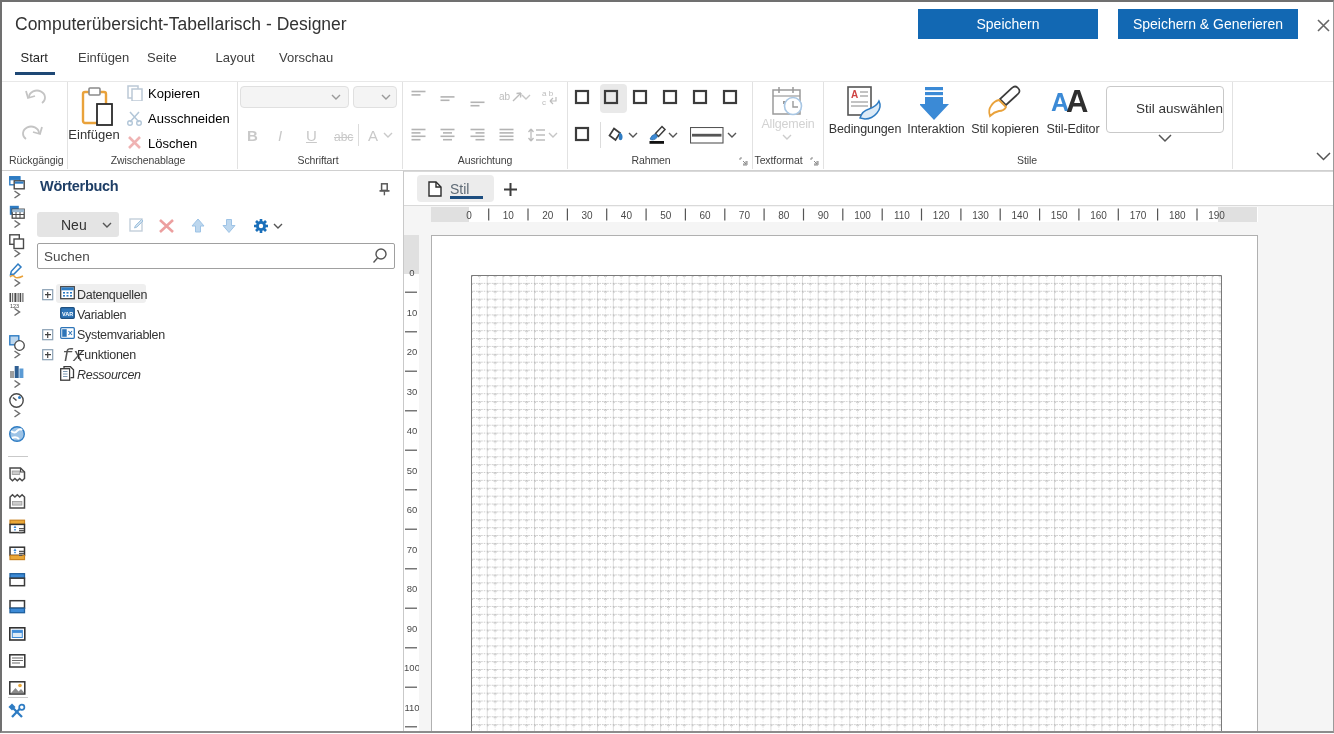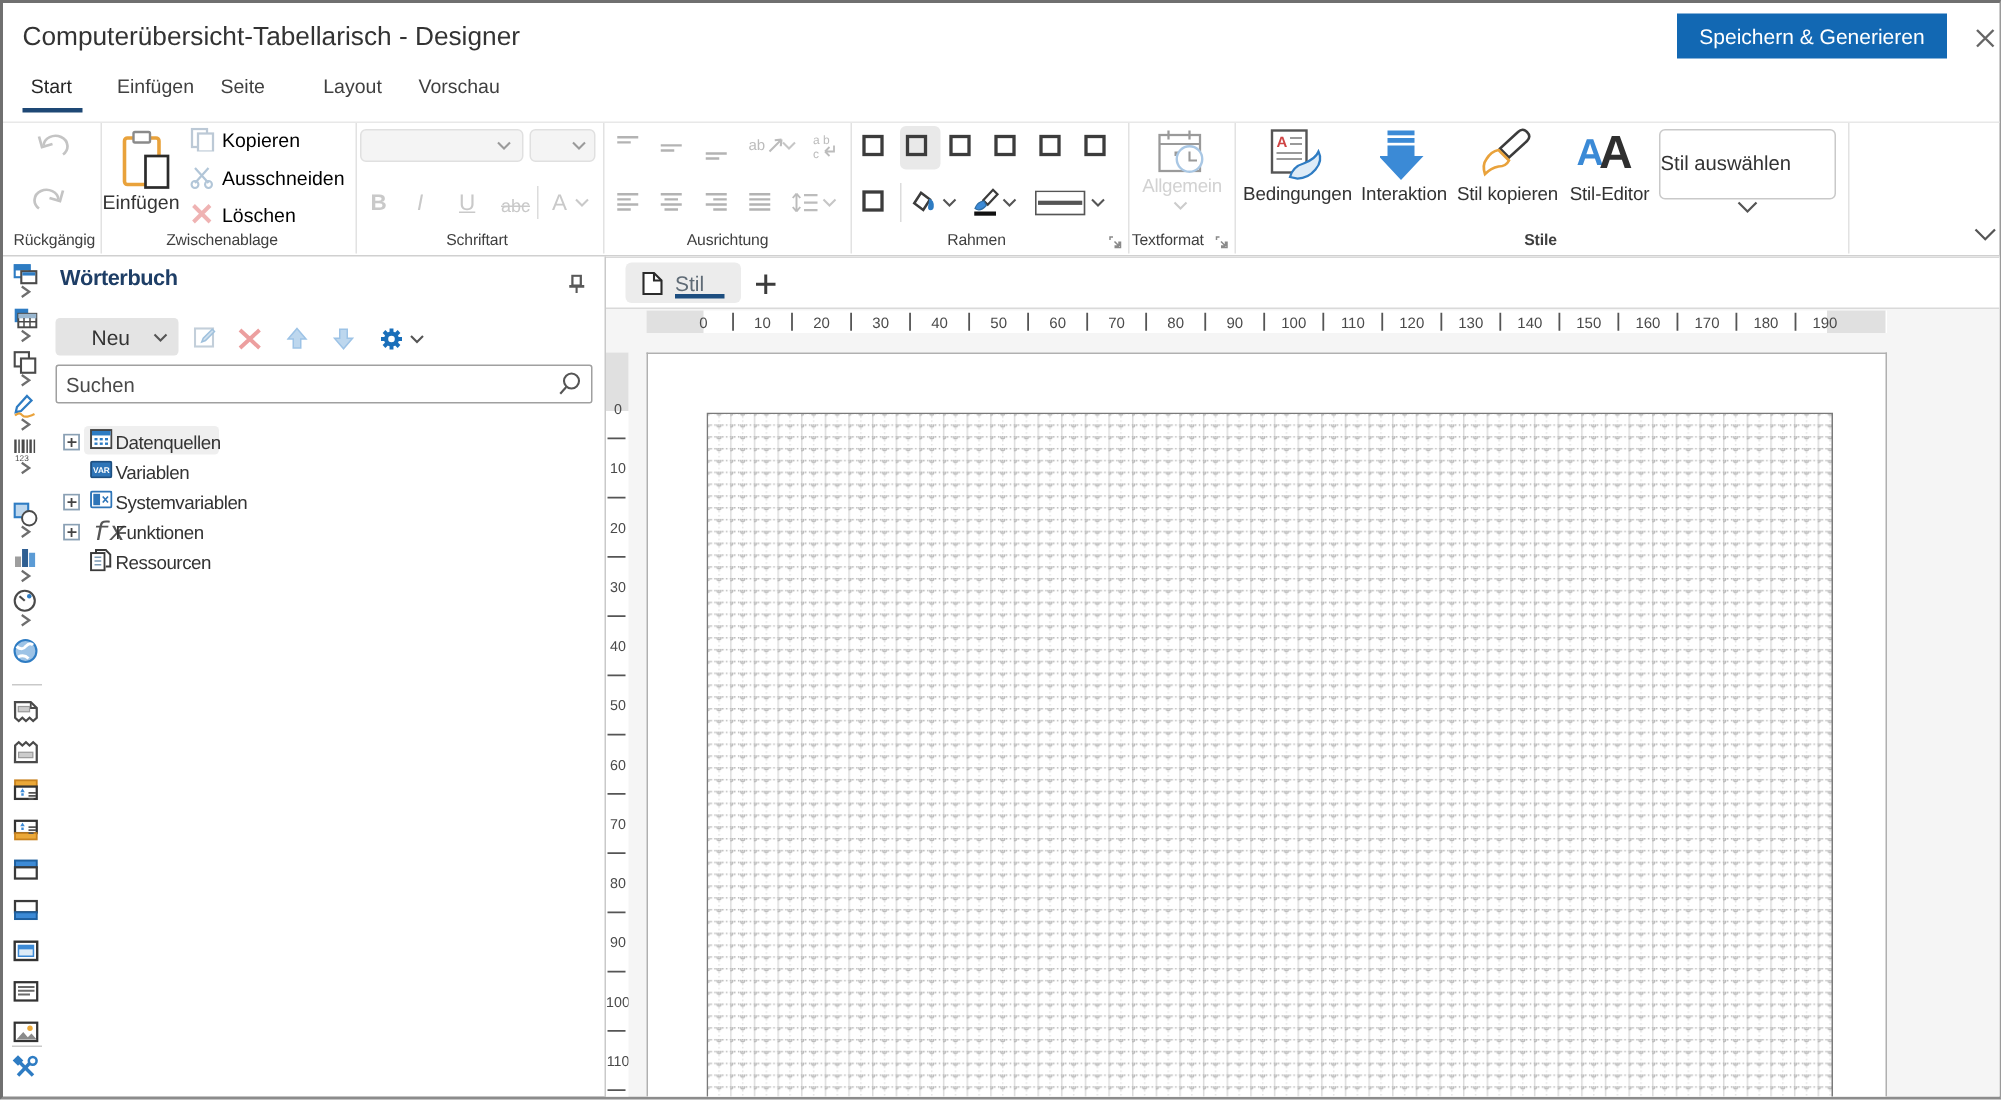--- a/index.html
+++ b/index.html
@@ -4,20 +4,21 @@
 body{width:1334px;height:734px;overflow:hidden;font-family:"Liberation Sans",sans-serif;background:#fff;}
 #app{position:relative;width:1334px;height:733px;overflow:hidden;
  border-left:2px solid #707070;border-top:2px solid #707070;border-right:1px solid #9a9a9a;border-bottom:2px solid #8c8c8c;box-sizing:border-box;}
 .abs{position:absolute;}
 .glbl{position:absolute;color:#3f3f3f;font-size:10.5px;letter-spacing:-0.1px;text-align:center;white-space:nowrap;}
 .dis{color:#000000;}
 .sep{position:absolute;width:1px;background:#e2e2e2;top:80px;height:87px;}
 </style></head><body>
 <div id="app">
 <div class="abs" style="left:13px;top:12px;font-size:17.5px;color:#333;letter-spacing:0px;">Computerübersicht-Tabellarisch - Designer</div>
+<div class="abs" style="left:916px;top:7px;width:180px;height:30px;background:#1268b3;color:#fff;font-size:14px;text-align:center;line-height:30px;">Speichern</div>
 <div class="abs" style="left:1116px;top:7px;width:180px;height:30px;background:#1268b3;color:#fff;font-size:14px;text-align:center;line-height:30px;">Speichern &amp; Generieren</div>
 <svg class="abs" style="left:1314px;top:16px;" width="15" height="15">
       <path d="M2 2 L13 13 M13 2 L2 13" stroke="#666" stroke-width="1.6" fill="none"></path>
     </svg>
 <div class="abs" style="left:18.5px;top:48px;font-size:13px;color:#262626;">Start</div>
 <div class="abs" style="left:76px;top:48px;font-size:13px;color:#404040;">Einfügen</div>
 <div class="abs" style="left:145px;top:48px;font-size:13px;color:#404040;">Seite</div>
 <div class="abs" style="left:213.5px;top:48px;font-size:13px;color:#404040;">Layout</div>
 <div class="abs" style="left:277px;top:48px;font-size:13px;color:#404040;">Vorschau</div>
 <div class="abs" style="left:13px;top:69.5px;width:40px;height:3.5px;background:#1e4875;"></div>
@@ -224,25 +225,25 @@
     </svg>
 <div class="glbl" style="left:899px;top:120px;width:70px;font-size:12.5px;color:#333;">Interaktion</div>
 <svg class="abs" style="left:983px;top:83px;" width="36" height="38">
       <path d="M33 3 q3 3 0 6 l-12 11 -6 -6 12 -11 q3 -3 6 0 z" fill="#fff" stroke="#3c3c3c" stroke-width="1.7"></path>
       <path d="M14 15 l7 7 q-2 4 -7 4 q-5 1 -9 5 q-2 -6 1 -10 q3 -5 8 -6 z" fill="#fff" stroke="#e9a23b" stroke-width="1.8"></path>
     </svg>
 <div class="glbl" style="left:968px;top:120px;width:70px;font-size:12.5px;color:#333;">Stil kopieren</div>
 <div class="abs" style="left:1049px;top:86px;font-size:25px;font-weight:bold;color:#3b8ad6;">A</div>
 <div class="abs" style="left:1064px;top:82px;font-size:31px;font-weight:bold;color:#2f2f2f;">A</div>
 <div class="glbl" style="left:1040px;top:120px;width:62px;font-size:12.5px;color:#333;">Stil-Editor</div>
-<div class="abs" style="left:1104px;top:84px;width:118px;height:47px;border:1px solid #c9c9c9;border-radius:4px;box-sizing:border-box;background:#fff;font-size:13.5px;color:#333;text-align:left;line-height:44px;">Stil auswählen</div>
+<div class="abs" style="left:1104px;top:84px;width:118px;height:47px;border:1px solid #c9c9c9;border-radius:4px;box-sizing:border-box;background:#fff;font-size:13.5px;color:#333;text-align:right;line-height:44px;">Stil auswählen</div>
 <svg class="abs" style="left:1156px;top:132px;" width="14" height="9">
       <path d="M1 1 L7 7 L13 1" fill="none" stroke="#555" stroke-width="1.5"></path>
     </svg>
-<div class="glbl" style="left:985px;top:152px;width:80px;font-weight:bold;">Stile</div>
+<div class="glbl" style="left:985px;top:152px;width:80px;">Stile</div>
 <svg class="abs" style="left:1313px;top:149px;" width="17" height="11">
       <path d="M2 2 L8.5 8.5 L15 2" fill="none" stroke="#555" stroke-width="1.5"></path>
     </svg>
 <svg class="abs" style="left:0;top:169px;" width="30" height="565" font-family="Liberation Sans">
       <g transform="translate(7,5)">
         <rect x="0.8" y="0.8" width="10" height="8" fill="#fff" stroke="#2e7cc3" stroke-width="1.4"></rect>
         <rect x="0.8" y="0.8" width="10" height="3" fill="#2e7cc3" stroke="#2e7cc3" stroke-width="1"></rect>
         <rect x="5.2" y="4.8" width="10" height="8" fill="#fff" stroke="#4a4a4a" stroke-width="1.4"></rect>
         <rect x="5.9" y="5.5" width="8.6" height="2.2" fill="#2e7cc3"></rect>
       </g>
@@ -438,21 +439,21 @@
       <path d="M3 5.7 h6 M5.7 3 v6" stroke="#444" stroke-width="1.2"></path>
     </svg>
 <div class="abs" style="left:60px;top:344px;font-size:18px;font-style:italic;color:#555;font-family:Liberation Mono, monospace;">fx</div>
 <div class="abs" style="left:75px;top:345.5px;font-size:12.5px;letter-spacing:-0.3px;color:#333;">Funktionen</div>
 <svg class="abs" style="left:58px;top:364px;" width="16" height="15">
       <rect x="0.7" y="2.7" width="9" height="11.5" fill="#fff" stroke="#3a3a3a" stroke-width="1.3"></rect>
       <path d="M3 5.5 h4.5 M3 8 h4.5 M3 10.5 h4.5" stroke="#7d9bb5" stroke-width="1"></path>
       <path d="M11 0.7 h-7 v2" fill="none" stroke="#3a3a3a" stroke-width="1.3"></path>
       <path d="M10.5 0.7 l3 3 v8 h-3" fill="#fff" stroke="#3a3a3a" stroke-width="1.3"></path>
     </svg>
-<div class="abs" style="left:75px;top:365.5px;font-size:12.5px;letter-spacing:-0.3px;color:#333;">Ressourcen</div>
+<div class="abs" style="left:75px;top:365.5px;font-size:12.5px;letter-spacing:-0.3px;color:#333;font-style:italic;">Ressourcen</div>
 <div class="abs" style="left:401px;top:169px;width:1px;height:562px;background:#c9c9c9;"></div>
 <div class="abs" style="left:402px;top:204px;width:930px;height:528px;background:#f5f5f5;"></div>
 <div class="abs" style="left:402px;top:169px;width:930px;height:35px;background:#fff;border-top:1px solid #d9d9d9;border-bottom:1px solid #d9d9d9;box-sizing:border-box;"></div>
 <div class="abs" style="left:415px;top:173px;width:77px;height:27px;background:#ececec;border-radius:4px;"></div>
 <svg class="abs" style="left:426px;top:179px;" width="14" height="16">
       <path d="M1 1 h7 l5 5 v9 h-12 z" fill="#fff" stroke="#2b2b2b" stroke-width="1.4"></path>
       <path d="M8 1 v5 h5" fill="none" stroke="#2b2b2b" stroke-width="1.4"></path>
     </svg>
 <div class="abs" style="left:448px;top:179px;font-size:14px;color:#5f6b76;">Stil</div>
 <div class="abs" style="left:448px;top:194px;width:33px;height:3px;background:#1d4e80;"></div>

